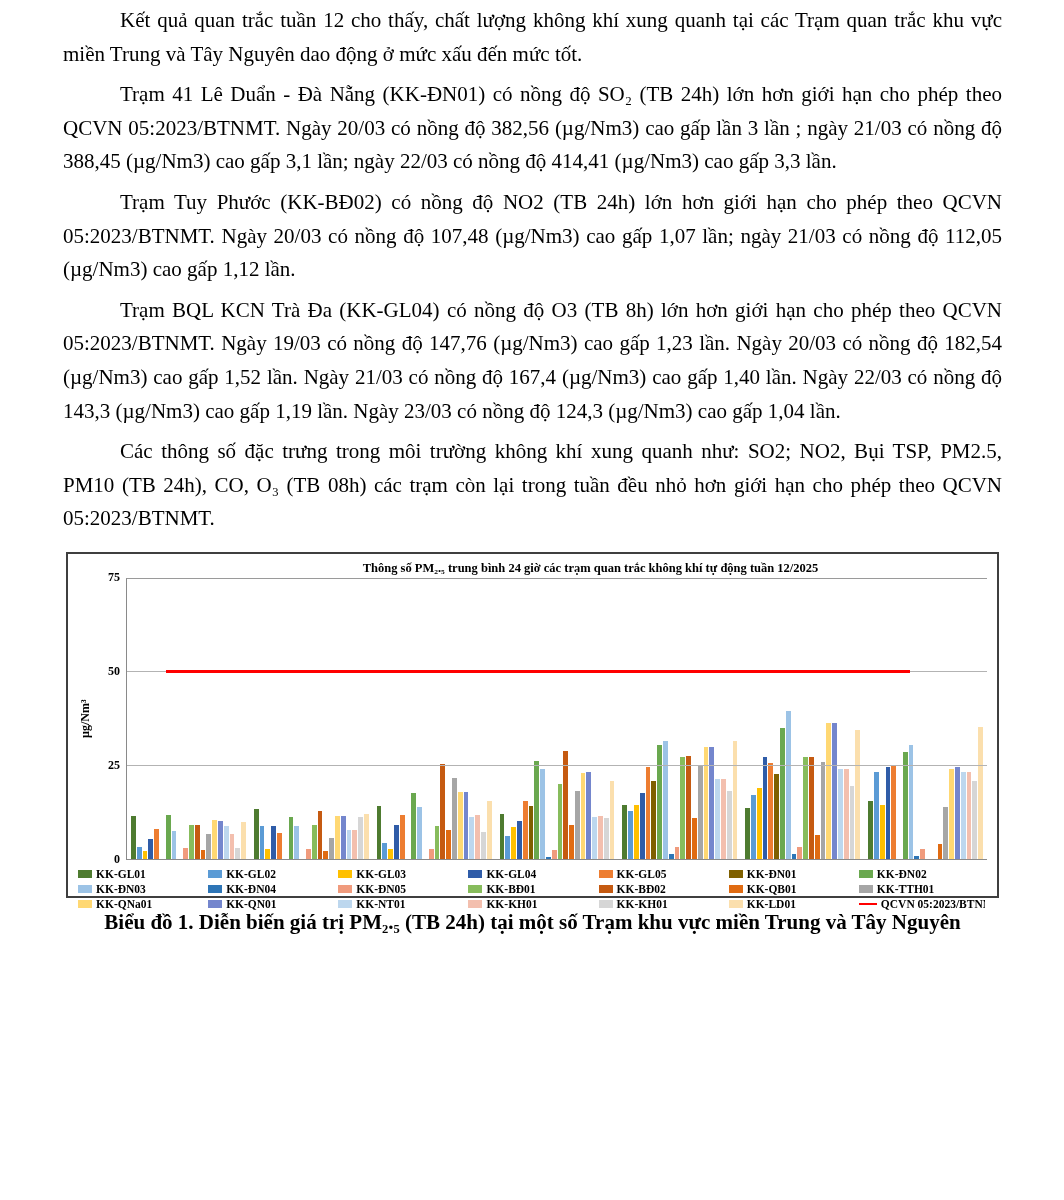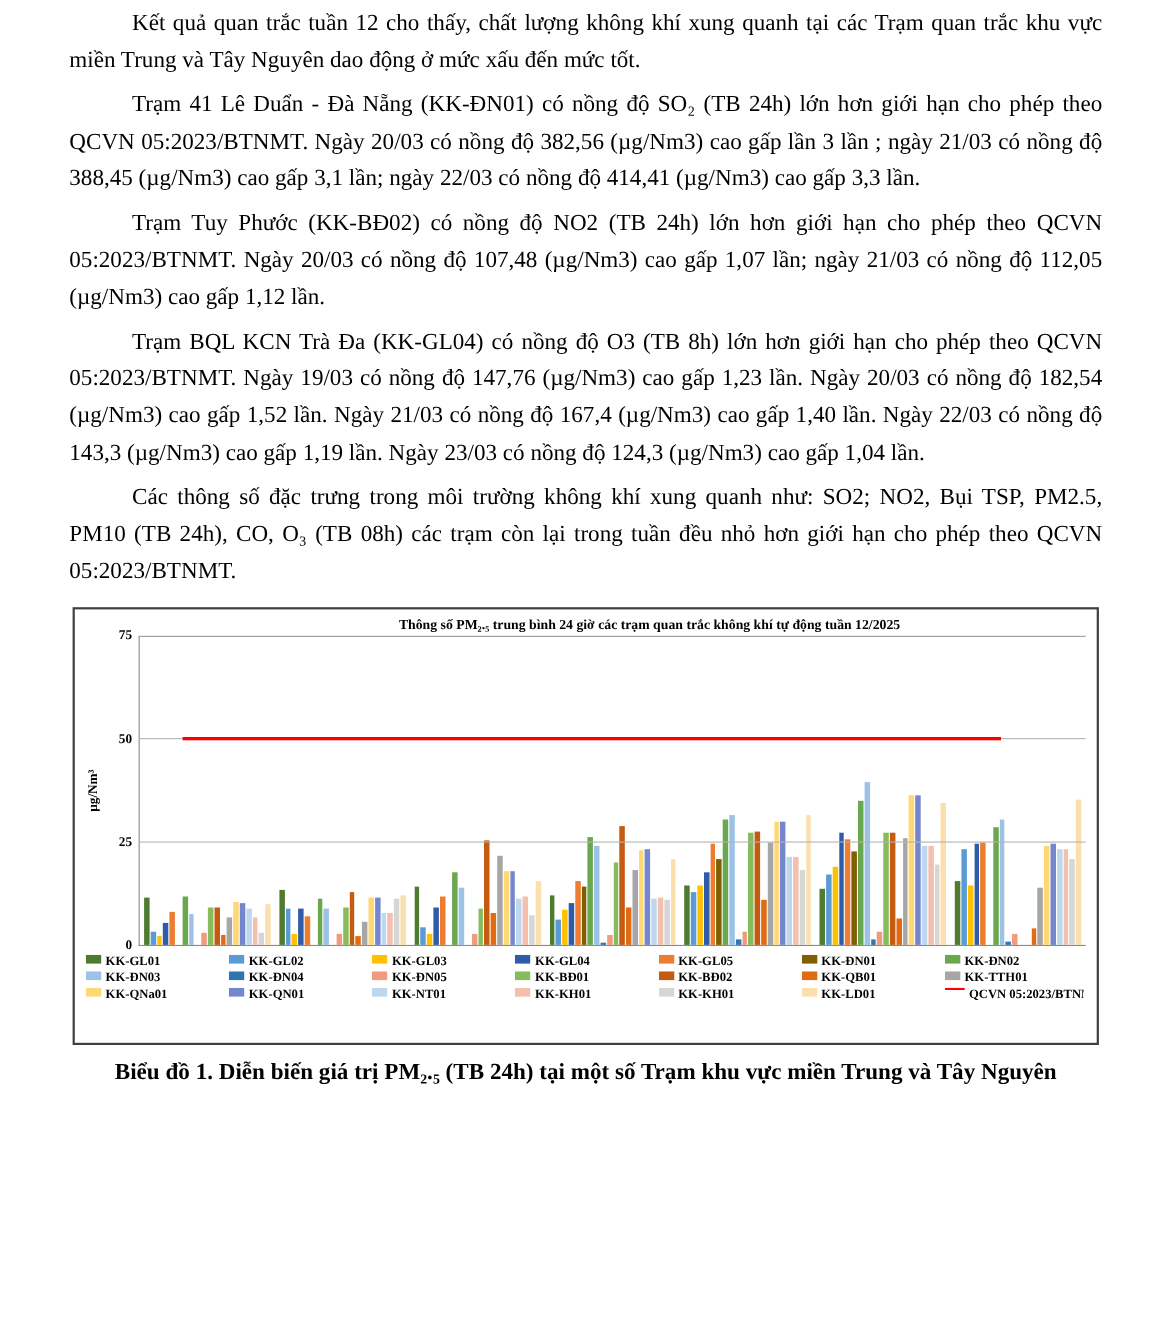--- a/index.html
+++ b/index.html
@@ -12,21 +12,21 @@
   .para{
     font-size:21px;line-height:1.6;text-align:justify;
     margin:0 0 7px 0;text-indent:57px;
   }
   .no-indent{text-indent:0;}
   .heading{
     font-size:21px;font-weight:bold;margin:12px 0 9px 0;text-indent:57px;
   }
   
   .chart-frame{
-    border:2px solid #3f3f3f;margin:16px 3px 0 3px;height:398px;
+    border:2px solid #3f3f3f;margin:16px 3px 0 3px;height:346px;
     box-sizing:border-box;padding:5px 10px 4px 6px;position:relative;
     background:#fff;
   }
   .chart-title{
     text-align:center;font-weight:bold;font-size:12.5px;line-height:1.2;
     margin:2px 0 2px 120px;
   }
   .chart-main{display:flex;height:282px;}
   .y-axis-title{
     width:22px;display:flex;align-items:center;justify-content:center;
@@ -44,21 +44,21 @@
   .bar-groups{position:absolute;left:0;right:0;top:0;bottom:0;display:flex;}
   .bar-group{flex:1;display:flex;align-items:flex-end;justify-content:center;gap:1px;}
   .bar{width:4.8px;min-width:4.8px;}
   .threshold-line{position:absolute;height:3px;}
   .x-labels{display:flex;margin-left:52px;font-size:12px;font-weight:bold;height:18px;margin-top:2px;}
   .x-labels span{flex:1;text-align:center;}
   .legend{
     display:grid;grid-template-columns:repeat(7,1fr);
     gap:3px 4px;margin:8px 2px 0 4px;font-size:11.5px;font-weight:bold;
   }
-  .legend-item{display:flex;gap:4px;white-space:nowrap;overflow:hidden;}
+  .legend-item{display:flex;align-items:center;gap:4px;white-space:nowrap;overflow:hidden;}
   .legend-swatch{width:14px;height:8px;flex:0 0 auto;}
   .legend-line{width:18px;height:2.5px;flex:0 0 auto;}
   .caption{
     font-size:21px;font-weight:bold;text-align:center;
     margin:12px 0 0 0;text-indent:0;
   }
 </style>
 </head>
 <body>
 

